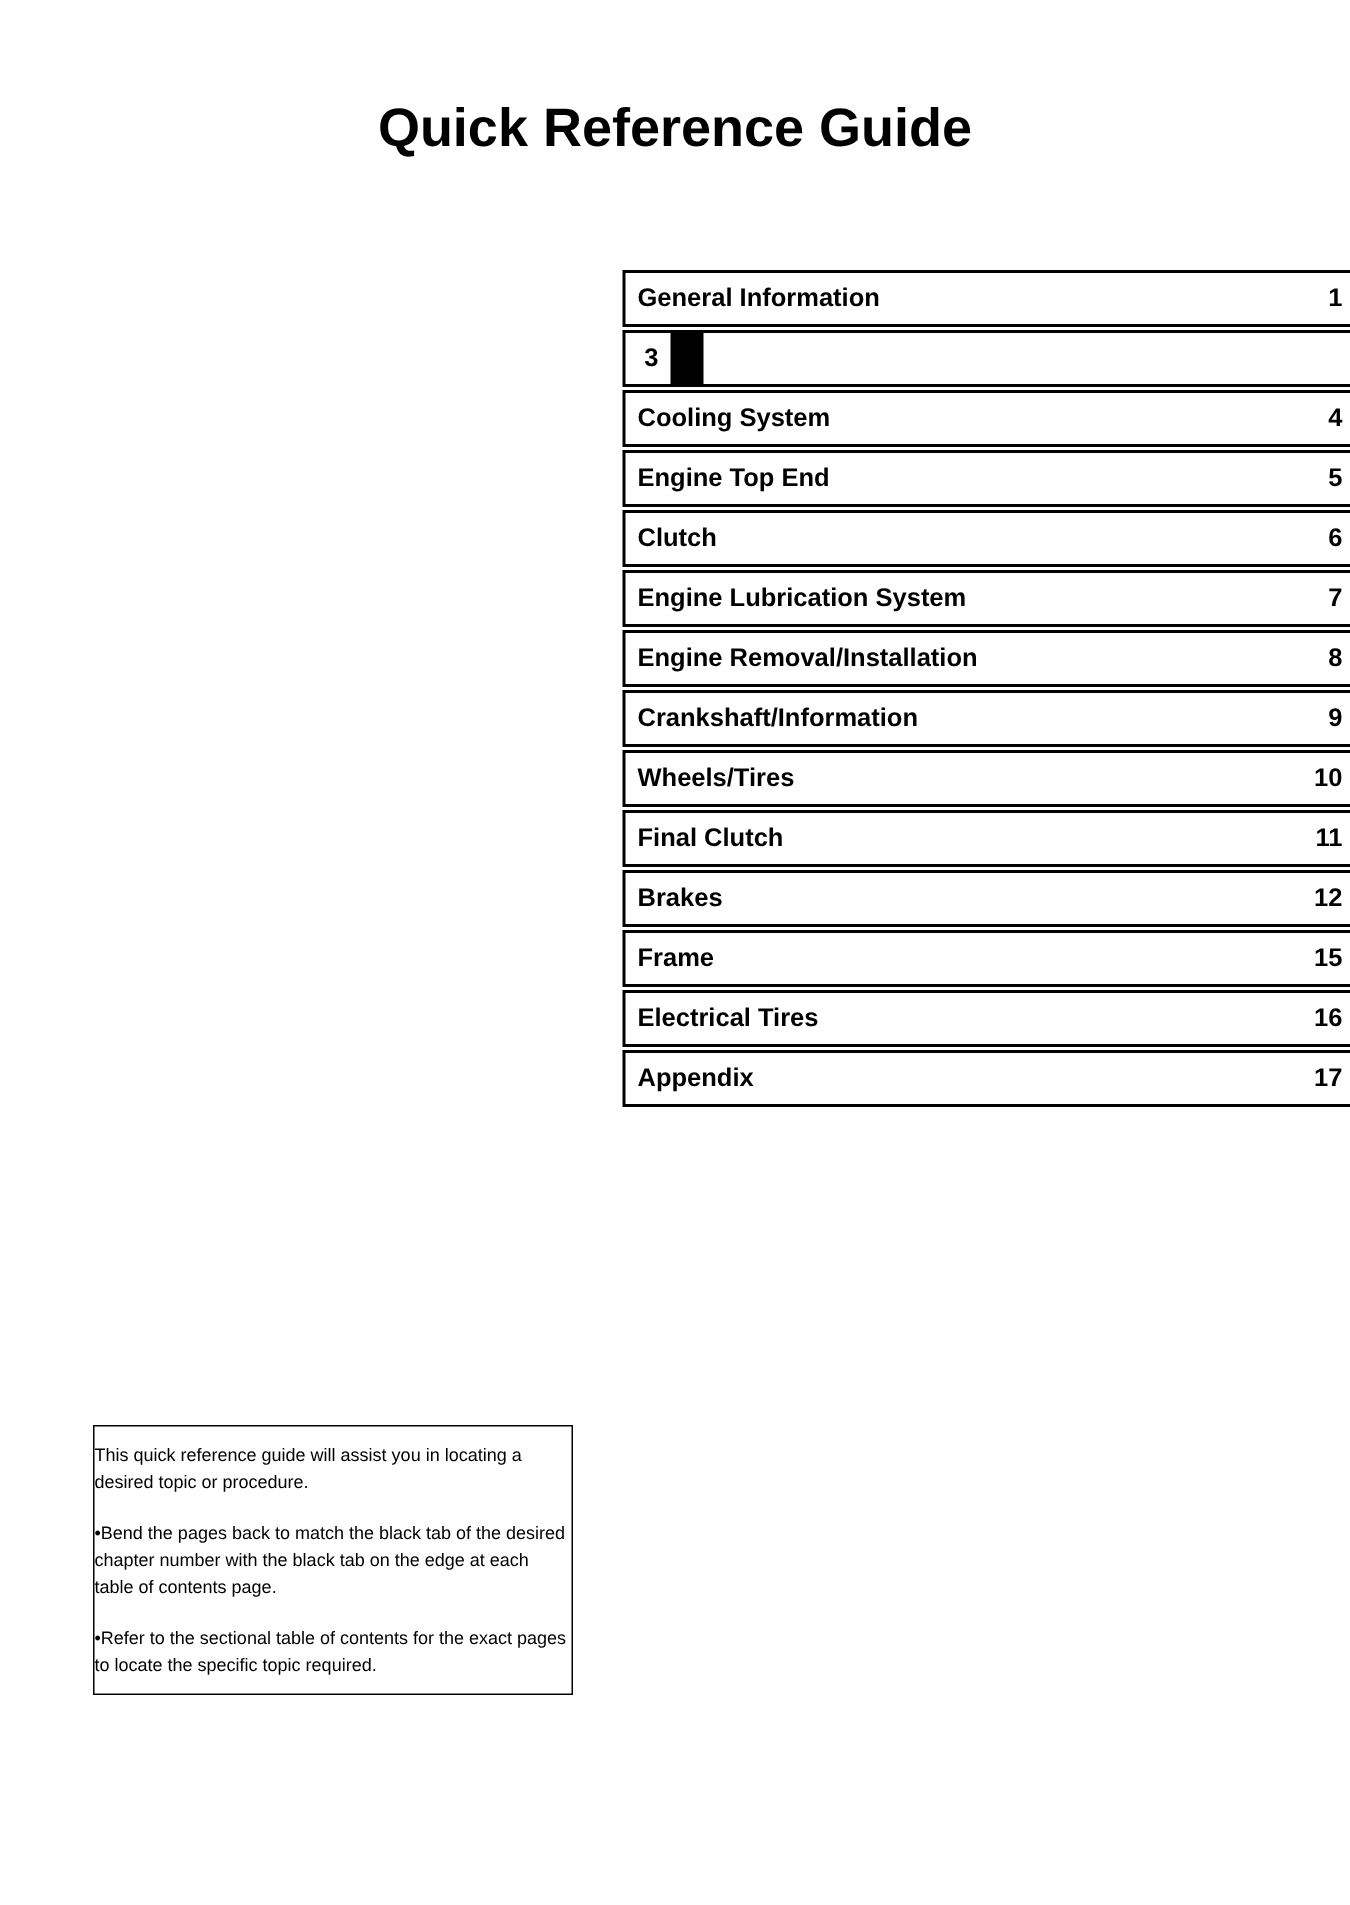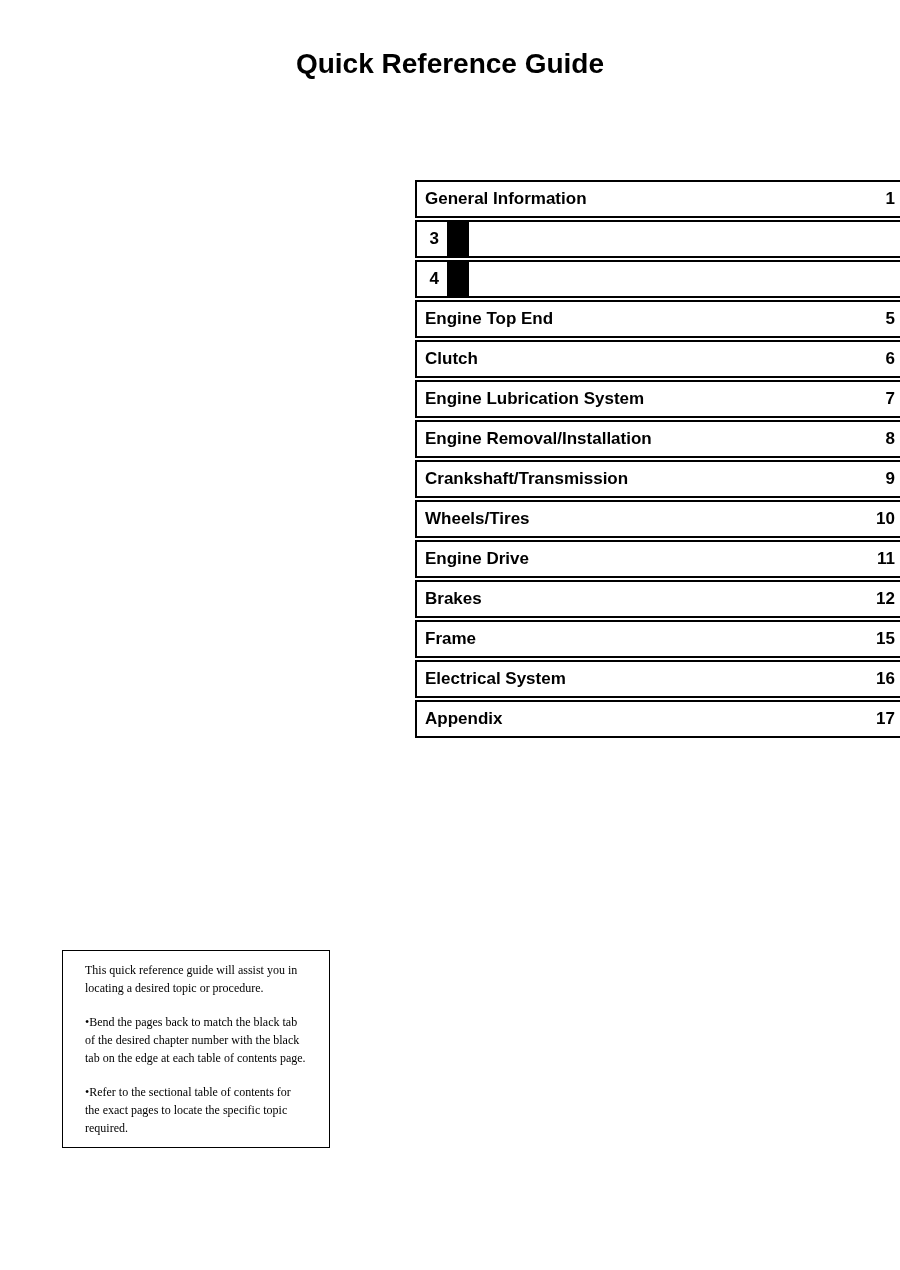--- a/index.html
+++ b/index.html
@@ -11,25 +11,26 @@
     body {
       width: 900px;
       min-height: 1270px;
       background: #ffffff;
       font-family: Arial, sans-serif;
       position: relative;
     }
 
     .page-title {
       text-align: center;
-      font-size: 28px;
+      font-size: 36px;
       font-weight: bold;
       padding-top: 48px;
       padding-bottom: 40px;
       font-family: Arial, sans-serif;
+      margin-top: 16px;
     }
 
     .toc-container {
       position: absolute;
       left: 415px;
       top: 180px;
       width: 512px;
     }
 
     .toc-item {
@@ -62,25 +63,25 @@
       width: 22px;
       height: 38px;
       background: #000000;
       flex-shrink: 0;
     }
 
     .info-box {
       position: absolute;
       left: 62px;
       top: 950px;
-      width: 268px;
+      width: 320px;
       border: 1.5px solid #000;
-      padding: 10px 22px;
+      padding: 10px 0;
       font-size: 12px;
-      font-family: Liberation Serif, serif;
+      font-family: Liberation Sans, sans-serif;
       line-height: 1.5;
     }
 
     .info-box-text {
       font-size: 12px;
     }
 
     .info-box-bullet {
       margin-top: 16px;
       font-size: 12px;
@@ -95,20 +96,21 @@
 <div class="toc-item">
       <span class="toc-item-label">General Information</span>
       <span class="toc-item-number">1</span>
       <div class="toc-item-tab"></div>
     </div>
     <div class="toc-item">
       <span class="toc-item-number">3</span>
       <div class="toc-item-tab"></div>
     </div>
     <div class="toc-item">
+      <span class="toc-item-label">Cooling System</span>
       <span class="toc-item-number">4</span>
       <div class="toc-item-tab"></div>
     </div>
     <div class="toc-item">
       <span class="toc-item-label">Engine Top End</span>
       <span class="toc-item-number">5</span>
       <div class="toc-item-tab"></div>
     </div>
     <div class="toc-item">
       <span class="toc-item-label">Clutch</span>
@@ -119,46 +121,46 @@
       <span class="toc-item-label">Engine Lubrication System</span>
       <span class="toc-item-number">7</span>
       <div class="toc-item-tab"></div>
     </div>
     <div class="toc-item">
       <span class="toc-item-label">Engine Removal/Installation</span>
       <span class="toc-item-number">8</span>
       <div class="toc-item-tab"></div>
     </div>
     <div class="toc-item">
-      <span class="toc-item-label">Crankshaft/Transmission</span>
+      <span class="toc-item-label">Crankshaft/Information</span>
       <span class="toc-item-number">9</span>
       <div class="toc-item-tab"></div>
     </div>
     <div class="toc-item">
       <span class="toc-item-label">Wheels/Tires</span>
       <span class="toc-item-number">10</span>
       <div class="toc-item-tab"></div>
     </div>
     <div class="toc-item">
-      <span class="toc-item-label">Engine Drive</span>
+      <span class="toc-item-label">Final Clutch</span>
       <span class="toc-item-number">11</span>
       <div class="toc-item-tab"></div>
     </div>
     <div class="toc-item">
       <span class="toc-item-label">Brakes</span>
       <span class="toc-item-number">12</span>
       <div class="toc-item-tab"></div>
     </div>
     <div class="toc-item">
       <span class="toc-item-label">Frame</span>
       <span class="toc-item-number">15</span>
       <div class="toc-item-tab"></div>
     </div>
     <div class="toc-item">
-      <span class="toc-item-label">Electrical System</span>
+      <span class="toc-item-label">Electrical Tires</span>
       <span class="toc-item-number">16</span>
       <div class="toc-item-tab"></div>
     </div>
     <div class="toc-item">
       <span class="toc-item-label">Appendix</span>
       <span class="toc-item-number">17</span>
       <div class="toc-item-tab"></div>
     </div>
   </div>
 

